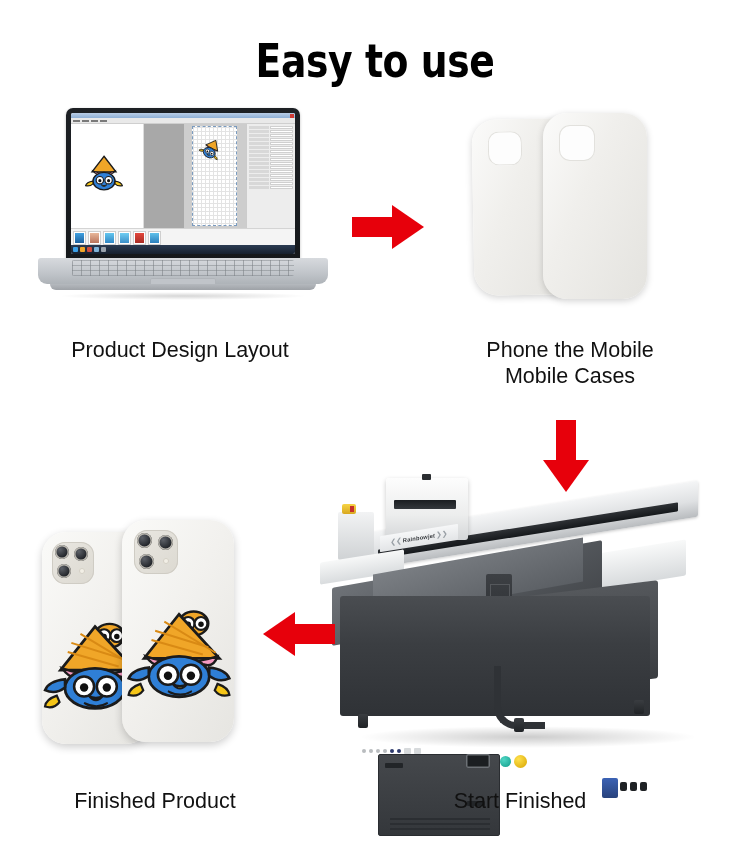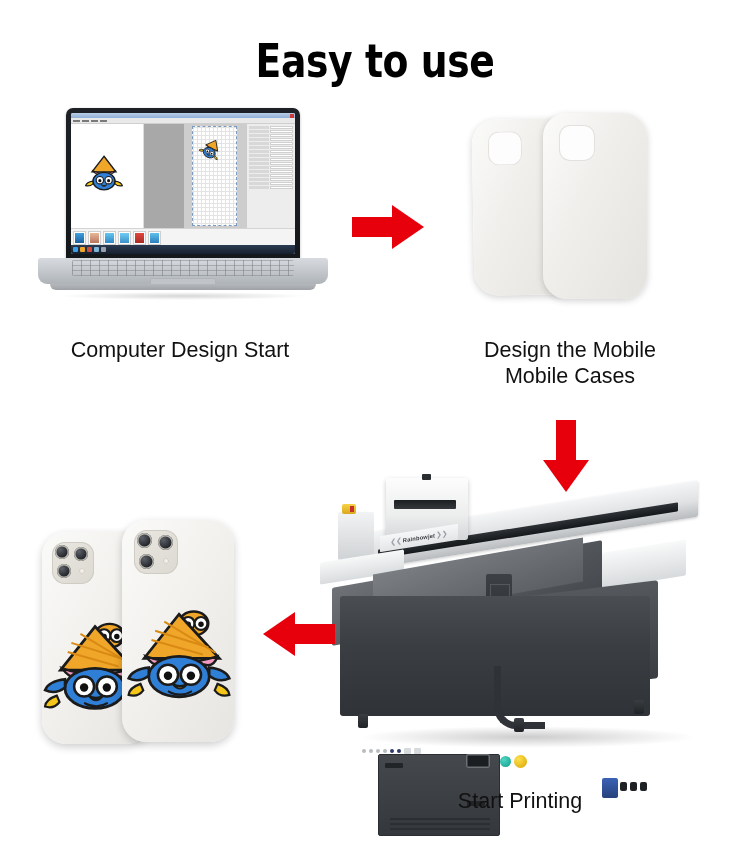--- a/index.html
+++ b/index.html
@@ -370,23 +370,23 @@
 
   <div id="cases">
     <div class="case" id="case-back">
       <div class="cam"></div>
     </div>
     <div class="case" id="case-front">
       <div class="cam"></div>
     </div>
   </div>
 
-  <div class="caption" id="cap-design">Computer Design Start</div>
+  <div class="caption" id="cap-design">Product Design Layout</div>
   <div class="caption" id="cap-place">
-    <div>Design the Mobile</div>
+    <div>Phone the Mobile</div>
     <div>Mobile Cases</div>
   </div>
 
   <div class="arrow" id="arrow-down">
     <span class="shaft"></span>
     <span class="head"></span>
   </div>
 
   <div id="printer">
     <div class="p-shadow"></div>
@@ -523,15 +523,16 @@
           <circle cx="73" cy="83" r="4.6" fill="#111"></circle>
           <path d="M53 92 q8 10 16 0 q-8 5 -16 0z" fill="#f5c518" stroke="#1b1b1b" stroke-width="2.4"></path>
           <path d="M18 92 q-12 4 -13 12 q10 3 16 -5z" fill="#f5c518" stroke="#1b1b1b" stroke-width="2.4"></path>
           <path d="M102 92 q12 4 13 12 q-10 3 -16 -5z" fill="#f5c518" stroke="#1b1b1b" stroke-width="2.4"></path>
           <path d="M48 100 q12 8 26 0 q-12 7 -26 0z" fill="#7fd0ef" stroke="#1b1b1b" stroke-width="2"></path>
         </svg>
       </div>
     </div>
   </div>
 
-  <div class="caption" id="cap-print">Start Printing</div>
+  <div class="caption" id="cap-finished">Finished Product</div>
+  <div class="caption" id="cap-print">Start Finished</div>
 
 </div>
 
 </body></html>

